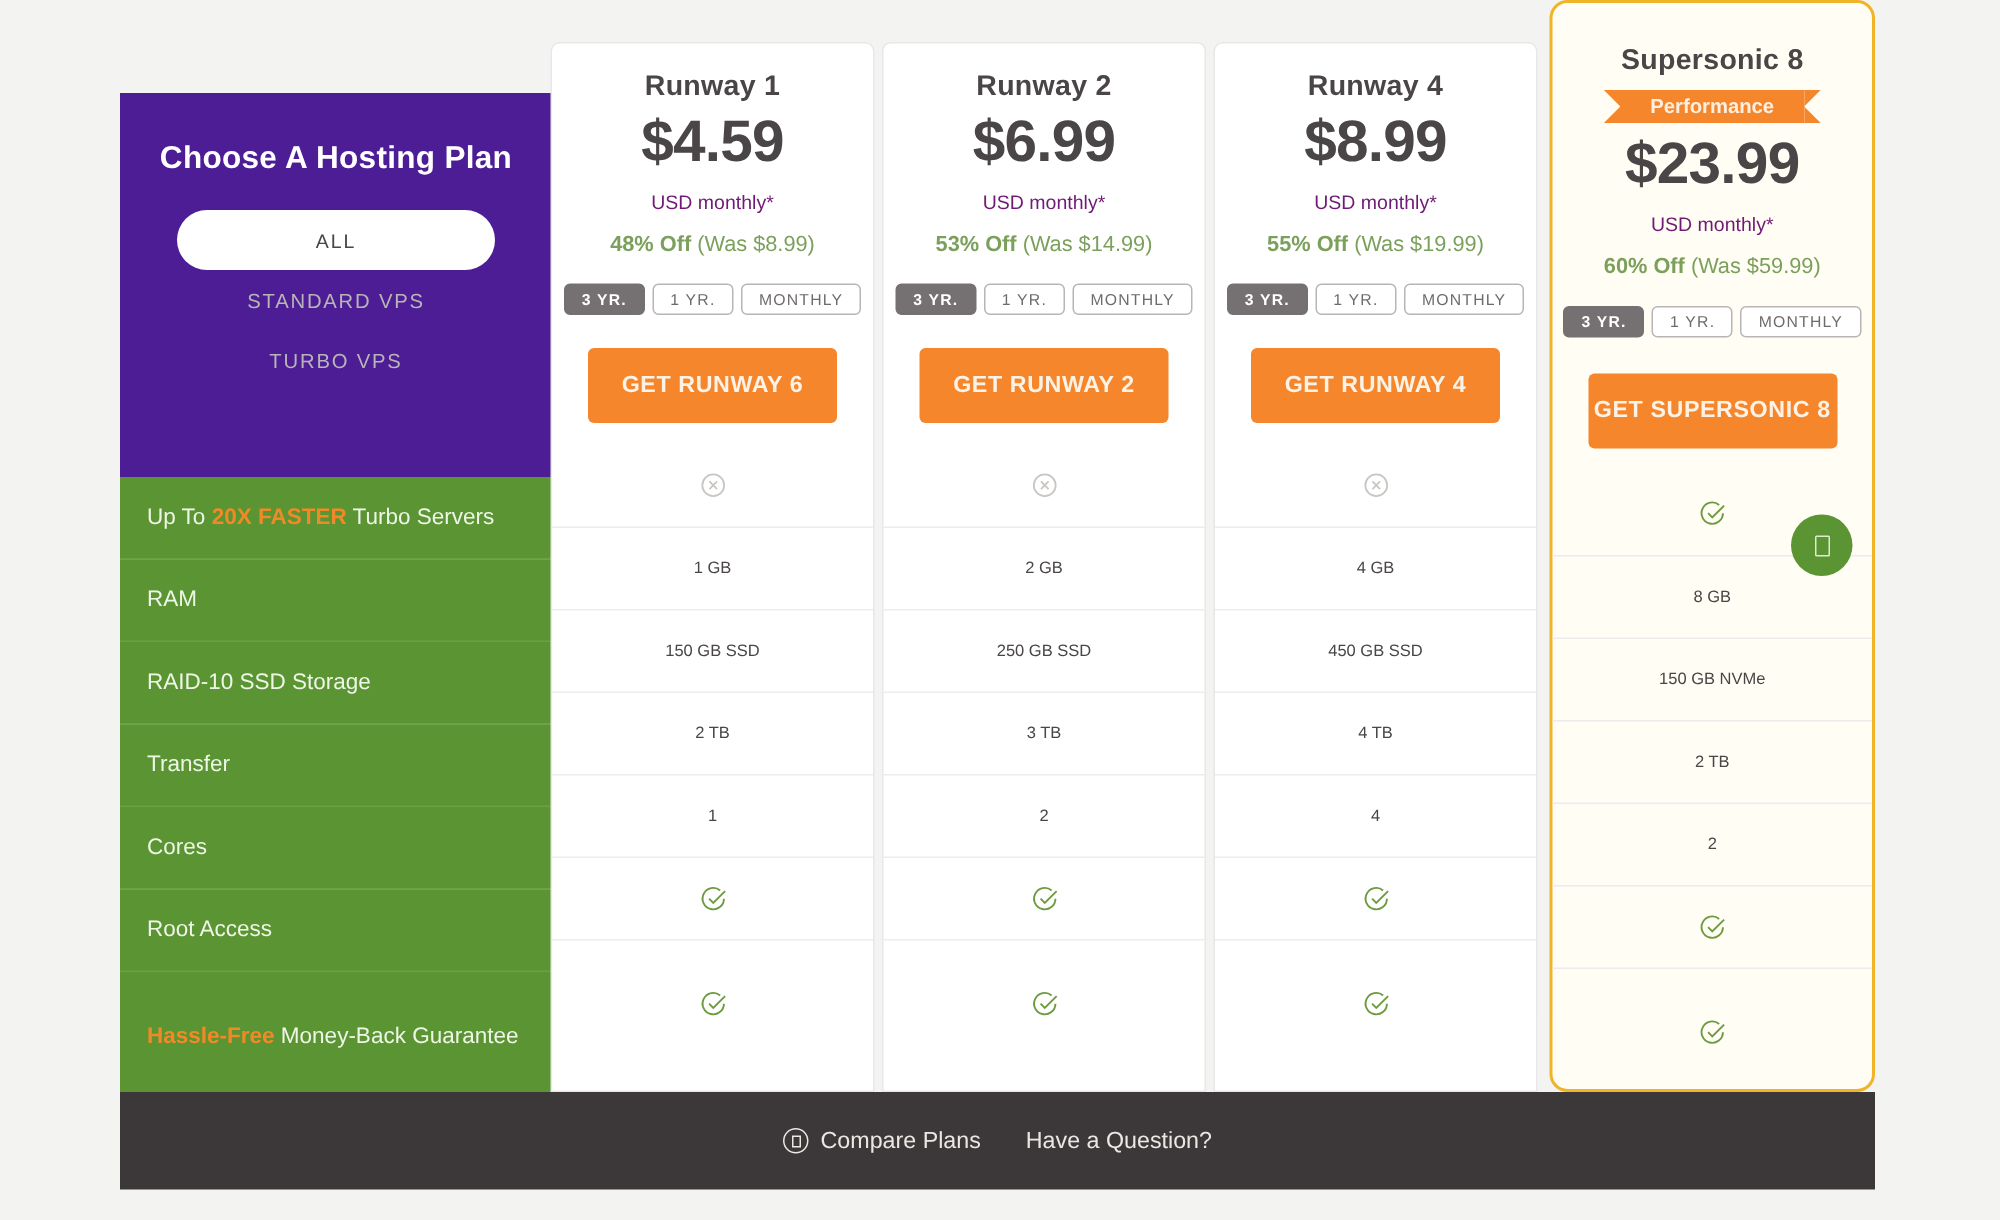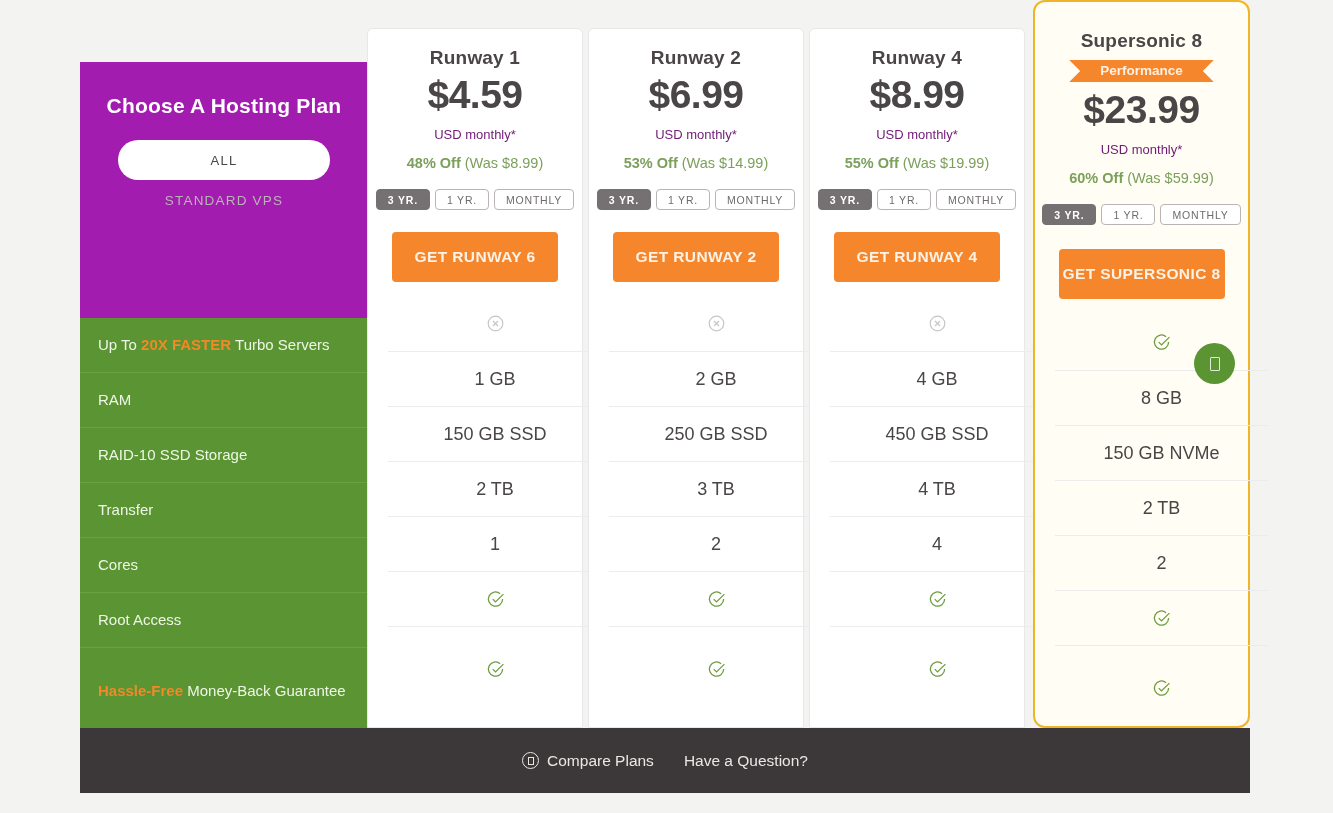--- a/index.html
+++ b/index.html
@@ -12,21 +12,21 @@
 
   .page { position: relative; width: 1333px; height: 813px; }
 
   
   .sidebar {
     position: absolute; left: 80px; top: 62px;
     width: 288px; height: 671px;
     display: flex; flex-direction: column;
   }
   .sidebar-head {
-    background: #a21caf;
+    background: #4c1d95;
     padding: 30px 22px 34px 22px;
     height: 256px;
     display: flex; flex-direction: column; align-items: center;
   }
   .sidebar-title {
     color: #ffffff;
     font-size: 21px; font-weight: bold;
     line-height: 1.35; text-align: center;
     letter-spacing: .2px;
     margin-bottom: 20px;
@@ -124,23 +124,22 @@
     display: flex; align-items: center; justify-content: center;
     cursor: pointer; font-family: inherit;
     white-space: nowrap;
   }
   .featured .cta { width: 166px; margin-top: 24px; }
 
   .cells { width: 100%; margin-top: 0; display: flex; flex-direction: column; flex: 1; }
   .cell {
     width: 100%;
     display: flex; align-items: center; justify-content: center;
-    font-size: 18px; color: #4a4547;
+    font-size: 11px; color: #4a4547;
     border-top: 1px solid #ececec;
-    margin-left: 20px;
   }
   .cell.first { border-top: none; }
 
   
   .ic { width: 19px; height: 19px; display: block; }
 
   
   .footer {
     position: absolute; left: 80px; top: 728px;
     width: 1170px; height: 65px;
@@ -174,20 +173,21 @@
 </head>
 <body>
 
 <div class="page">
 
   <div class="sidebar">
     <div class="sidebar-head">
       <div class="sidebar-title">Choose A Hosting Plan</div>
       <button class="pill">ALL</button>
       <div class="nav-item">STANDARD VPS</div>
+      <div class="nav-item">TURBO VPS</div>
     </div>
     <div class="feature-labels">
         <div class="flabel" style="height: 55px;">
           <div><span>Up To </span><span class="hl">20X FASTER</span><span> Turbo Servers</span></div>
         </div>
         <div class="flabel" style="height: 55px;">
           <div><span>RAM</span></div>
         </div>
         <div class="flabel" style="height: 55px;">
           <div><span>RAID-10 SSD Storage</span></div>

